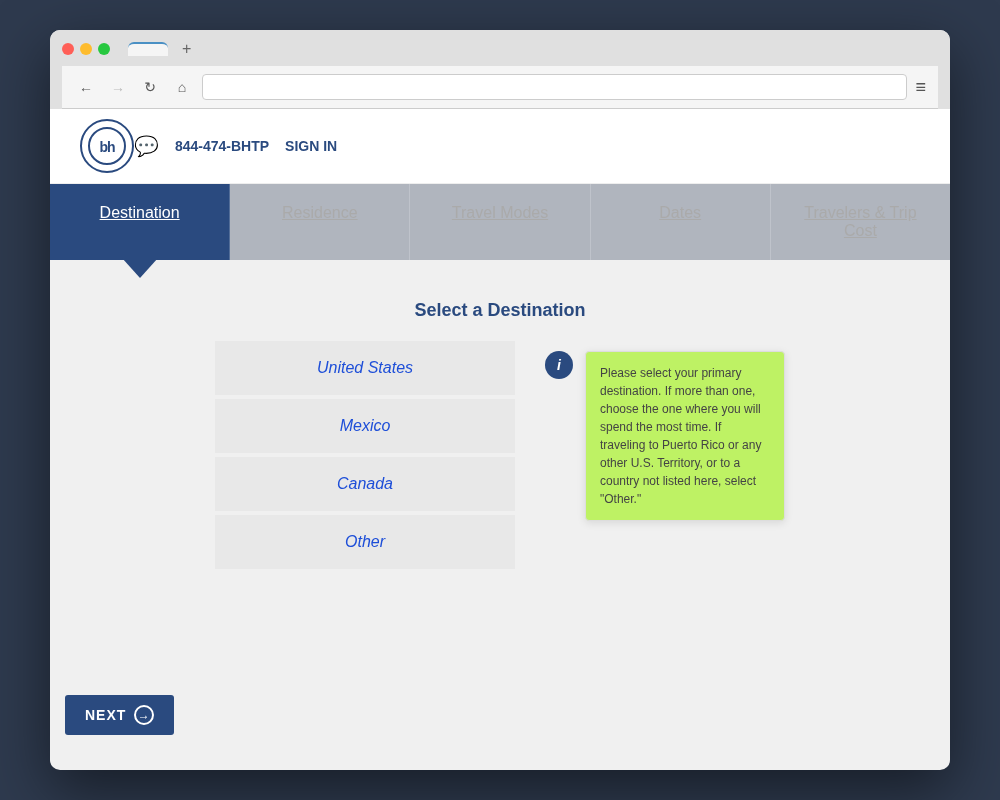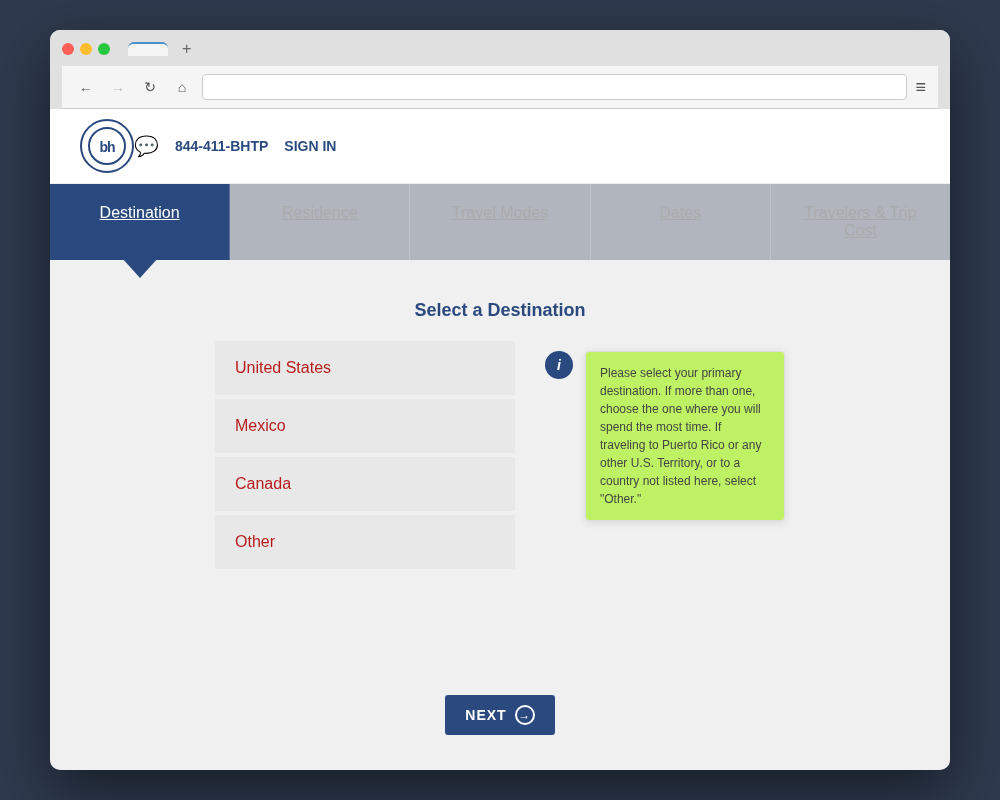--- a/index.html
+++ b/index.html
@@ -236,25 +236,26 @@
       display: flex;
       flex-direction: column;
       gap: 4px;
       width: 300px;
     }
 
     .destination-item {
       background: #e8e8e8;
       padding: 18px 20px;
       font-size: 16px;
-      color: #b91c1c;
+      color: #1d4ed8;
       cursor: pointer;
       border: none;
-      text-align: left;
+      text-align: center;
       width: 100%;
+      font-style: italic;
     }
 
     .info-tooltip-area {
       display: flex;
       align-items: flex-start;
       gap: 12px;
       margin-top: 10px;
     }
 
     .info-icon {
@@ -281,22 +282,22 @@
       font-size: 12px;
       color: #444;
       line-height: 1.5;
       max-width: 200px;
       box-shadow: 0 2px 8px rgba(0,0,0,0.1);
     }
 
     
     .page-footer {
       display: flex;
-      justify-content: center;
-      padding: 15px 30px;
+      justify-content: flex-start;
+      padding: 15px 15px;
       background: #f0f0f0;
     }
 
     .next-button {
       background: #2a4a7f;
       color: white;
       border: none;
       padding: 10px 20px;
       font-size: 14px;
       font-weight: 600;
@@ -352,21 +353,21 @@
       <div class="logo-container">
         <div class="logo-circle">
           <svg width="40" height="40" viewBox="0 0 40 40">
             <circle cx="20" cy="20" r="18" fill="none" stroke="#2a4a7f" stroke-width="2"></circle>
             <text x="20" y="26" text-anchor="middle" font-size="14" font-weight="bold" fill="#2a4a7f" font-family="sans-serif">bh</text>
           </svg>
         </div>
       </div>
       <div class="header-right">
         <span class="chat-icon">💬</span>
-        <span class="phone-number">844-411-BHTP</span>
+        <span class="phone-number">844-474-BHTP</span>
         <span class="sign-in">SIGN IN</span>
       </div>
     </div>
 
     <div class="wizard-steps">
       <div class="wizard-step active">
         <span>Destination</span>
       </div>
       <div class="wizard-step">
         <span>Residence</span>

